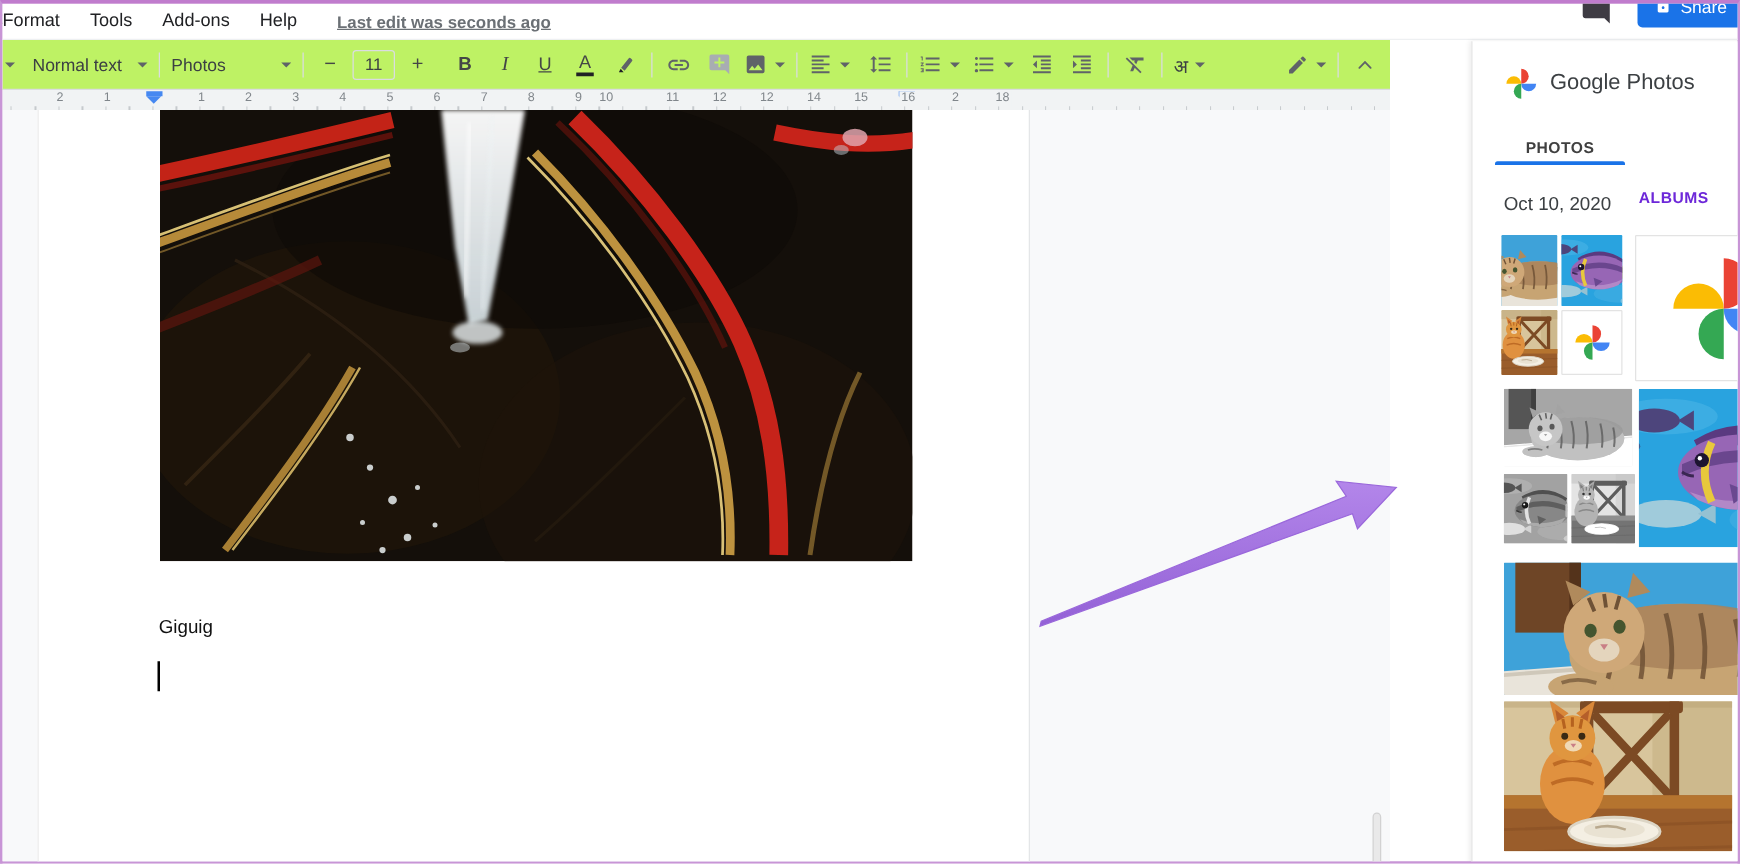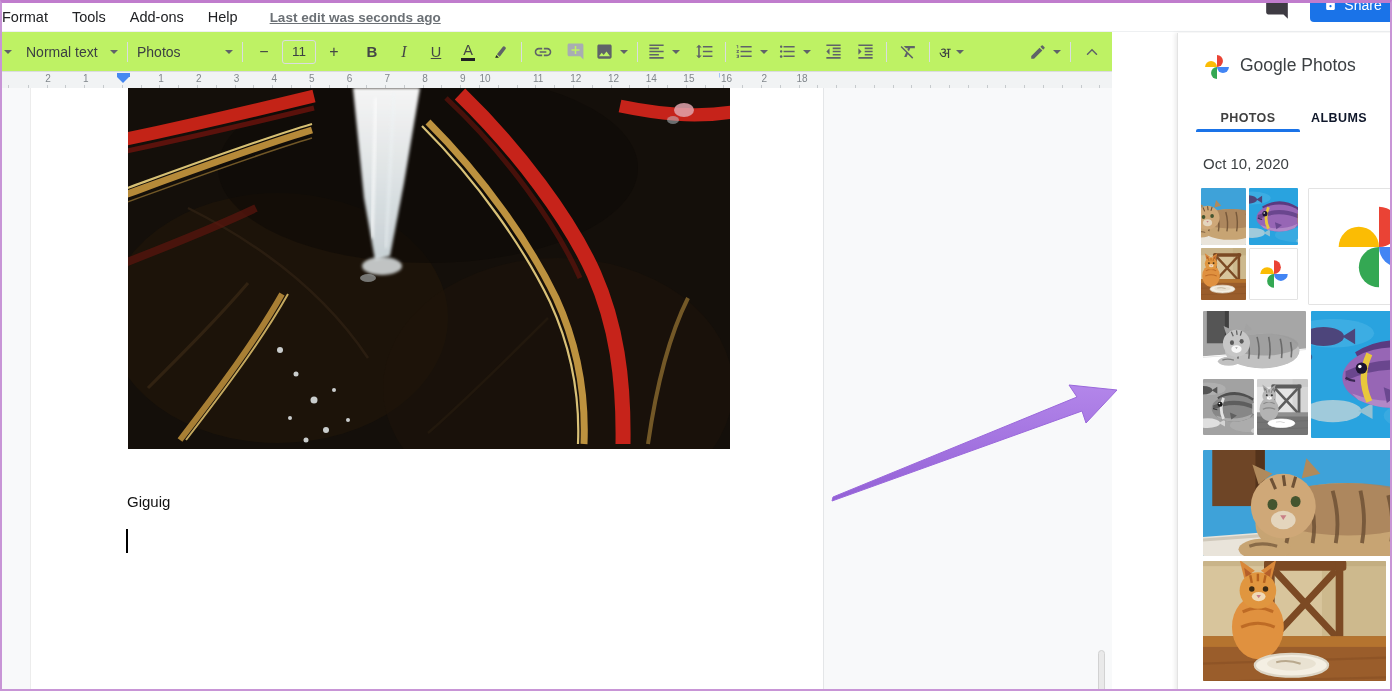--- a/index.html
+++ b/index.html
@@ -60,21 +60,21 @@
   
   .panel { position:absolute; left:1175px; top:30px; width:280px; height:659px; background:#fff; border-left:1px solid #e3e3e3; box-shadow:-2px 0 4px rgba(0,0,0,.08); z-index:10; }
   .panel-header { position:absolute; left:0; top:14px; width:100%; height:40px; }
   .panel-logo { position:absolute; left:26px; top:7px; }
   .panel-title { position:absolute; left:62px; top:8px; font-size:17.5px; color:#3c4043; }
   .panel-search { position:absolute; left:216px; top:8px; color:#5f6368; }
   .panel-close { position:absolute; left:262px; top:8px; color:#5f6368; }
   .tabs { position:absolute; left:18px; top:72px; display:flex; }
   .tab { height:26px; display:flex; align-items:center; justify-content:center; font-size:12.5px; font-weight:700; letter-spacing:.4px; }
   .tab.active { width:104px; color:#404040; }
-  .tab.inactive { width:78px; color:#0f172a; }
+  .tab.inactive { width:78px; color:#6d28d9;margin-top:40px; }
   .tab-underline { position:absolute; left:18px; top:96px; width:104px; height:3px; background:#1a73e8; border-radius:2px 2px 0 0; }
   .date-header { position:absolute; left:25px; top:122px; font-size:15px; color:#3c4043; }
   .ph { display:block; width:100%; height:100%; }
   .thumb { position:absolute; overflow:hidden; border-radius:1px; }
   .gray .ph { filter:grayscale(1) brightness(1.14) contrast(1.02); }
   .logo-tile { background:#fff; border:1px solid #e3e3e3; display:flex; align-items:center; justify-content:center; }
   .grid2 { position:absolute; left:23px; top:155px; width:98px; height:112px; display:grid; grid-template-columns:45px 49px; grid-template-rows:57px 52px; gap:3px; }
   .grid2 .cell { overflow:hidden; position:relative; }
 </style>
 </head>

